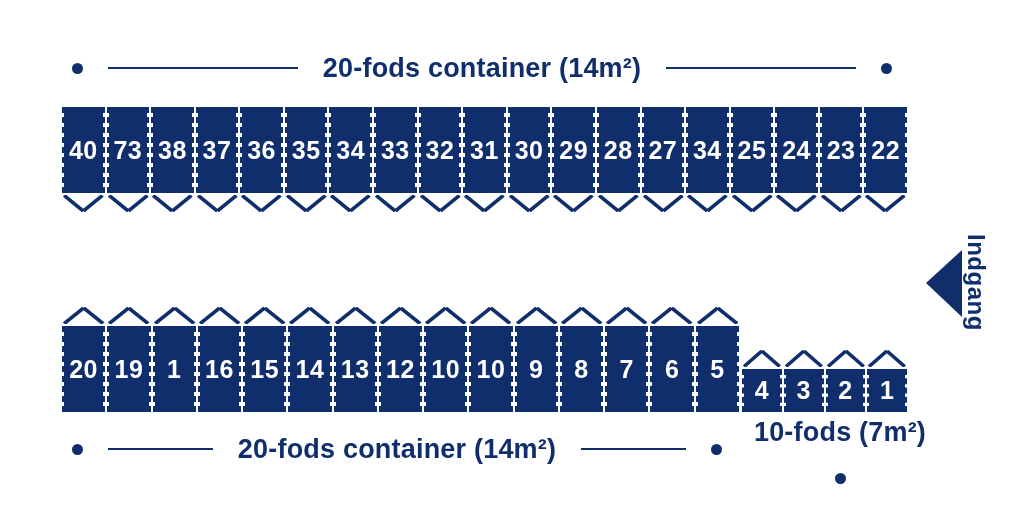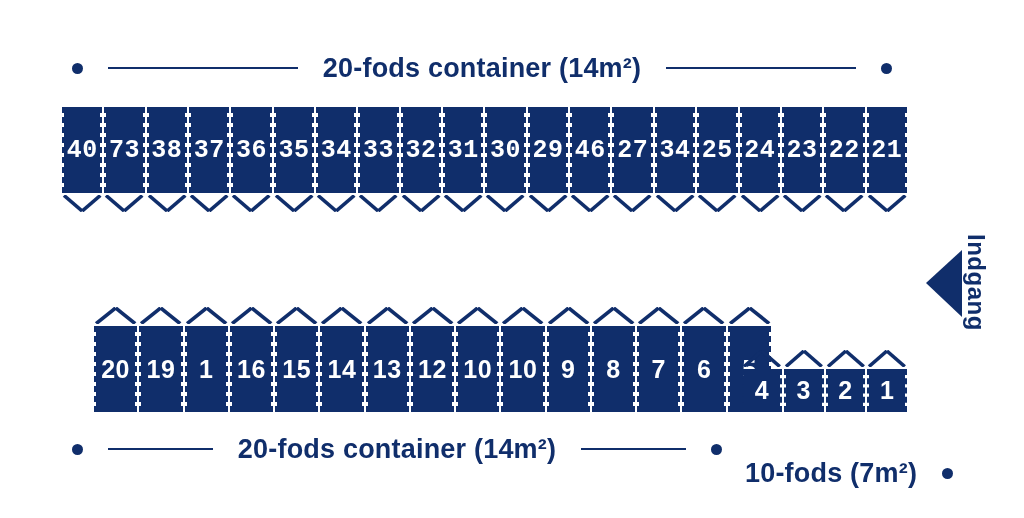--- a/index.html
+++ b/index.html
@@ -27,27 +27,27 @@
   }
   .dot{
     width:11px;height:11px;border-radius:50%;
     background:var(--navy);flex:0 0 auto;
   }
   .rline{
     flex:1 1 auto;height:2.4px;background:var(--navy);
   }
   #ruler-top{left:72px;top:50px;width:820px;height:36px;}
   #ruler-bottom-20{left:72px;top:431px;width:650px;height:36px;}
-  #ruler-bottom-10{left:745px;top:455px;width:190px;height:36px;justify-content:flex-start;}
+  #ruler-bottom-10{left:745px;top:432px;width:190px;height:36px;justify-content:center;flex-direction:column;}
   
   .row{
     position:absolute;display:flex;gap:2px;
   }
   #row-top{left:62px;top:107px;width:845px;}
-  #row-bottom-20{left:62px;top:307px;width:677px;margin-left:32px;}
+  #row-bottom-20{left:62px;top:307px;width:677px;}
   #row-bottom-10{left:742px;top:350px;width:165px;}
   .cell{
     flex:1 1 0;min-width:0;
     display:flex;flex-direction:column;
   }
   .box{
     background:var(--navy);
     background-clip:padding-box;
     border-left:2px dashed var(--navy);
     border-right:2px dashed var(--navy);
@@ -58,21 +58,21 @@
   .num{
     color:var(--numtext);
     font-size:25px;font-weight:700;line-height:1;
     letter-spacing:.5px;
   }
   .doors{
     width:100%;height:17px;display:block;flex:0 0 auto;
   }
   .doors line{stroke:var(--navy);stroke-width:3.6;stroke-linecap:butt;}
   .doors-bottom .doors{order:2;margin-top:2px;}
-  .doors-bottom .box{order:1;font-family:Liberation Mono, monospace;}
+  .doors-bottom .box{order:1;}
   .doors-top .doors{order:1;margin-bottom:2px;transform:scaleY(-1);}
   .doors-top .box{order:2;}
   
   .entrance-arrow{
     position:absolute;left:926px;top:250px;
     width:0;height:0;
     border-top:33px solid transparent;
     border-bottom:34px solid transparent;
     border-right:36px solid var(--navy);
   }
@@ -214,21 +214,21 @@
         <span class="num">29</span>
       </div>
       <svg class="doors" viewBox="0 0 40 17" preserveAspectRatio="none" aria-hidden="true">
         <line x1="2" y1="0.5" x2="20" y2="16"></line>
         <line x1="38" y1="0.5" x2="20" y2="16"></line>
       </svg>
     </div>
 
     <div class="cell">
       <div class="box">
-        <span class="num">46</span>
+        <span class="num">28</span>
       </div>
       <svg class="doors" viewBox="0 0 40 17" preserveAspectRatio="none" aria-hidden="true">
         <line x1="2" y1="0.5" x2="20" y2="16"></line>
         <line x1="38" y1="0.5" x2="20" y2="16"></line>
       </svg>
     </div>
 
     <div class="cell">
       <div class="box">
         <span class="num">27</span>
@@ -282,29 +282,20 @@
     <div class="cell">
       <div class="box">
         <span class="num">22</span>
       </div>
       <svg class="doors" viewBox="0 0 40 17" preserveAspectRatio="none" aria-hidden="true">
         <line x1="2" y1="0.5" x2="20" y2="16"></line>
         <line x1="38" y1="0.5" x2="20" y2="16"></line>
       </svg>
     </div>
 
-    <div class="cell">
-      <div class="box">
-        <span class="num">21</span>
-      </div>
-      <svg class="doors" viewBox="0 0 40 17" preserveAspectRatio="none" aria-hidden="true">
-        <line x1="2" y1="0.5" x2="20" y2="16"></line>
-        <line x1="38" y1="0.5" x2="20" y2="16"></line>
-      </svg>
-    </div>
   </div>
   <div class="row doors-top row-20fods" id="row-bottom-20">
     <div class="cell">
       <div class="box">
         <span class="num">20</span>
       </div>
       <svg class="doors" viewBox="0 0 40 17" preserveAspectRatio="none" aria-hidden="true">
         <line x1="2" y1="0.5" x2="20" y2="16"></line>
         <line x1="38" y1="0.5" x2="20" y2="16"></line>
       </svg>

